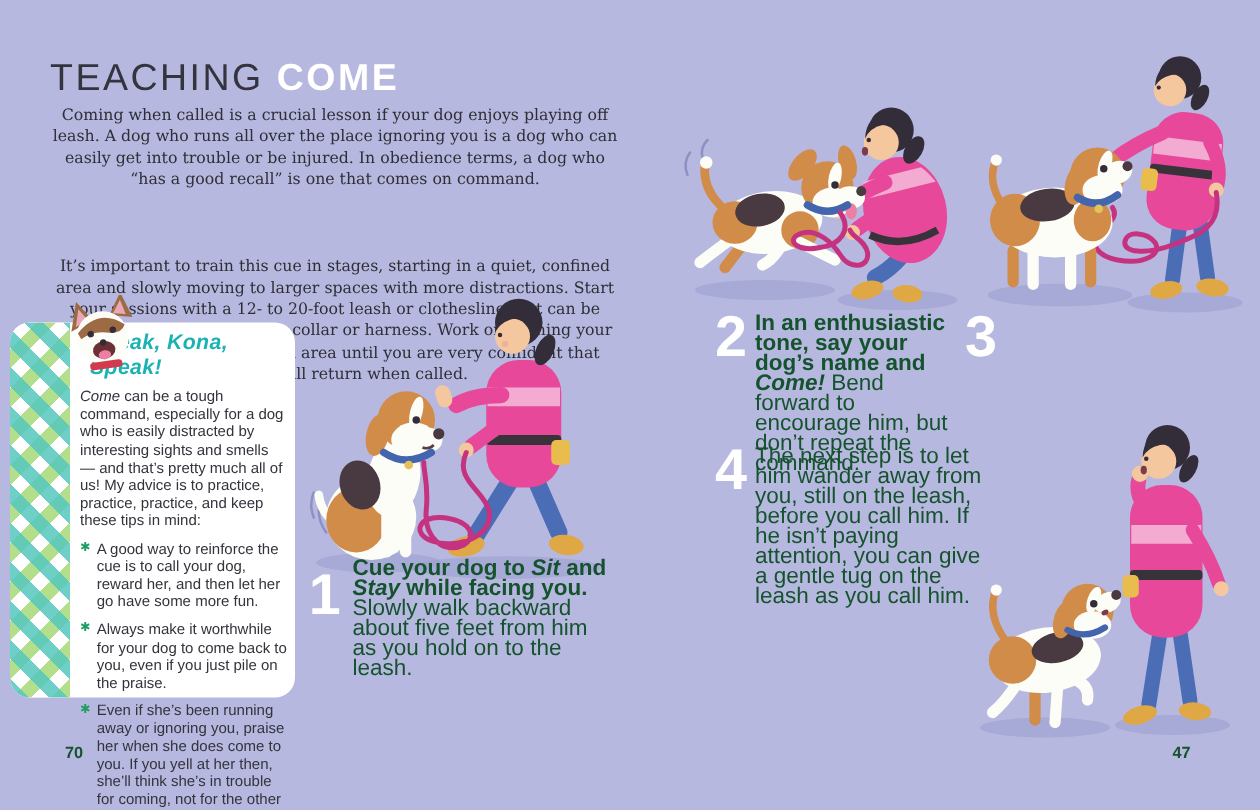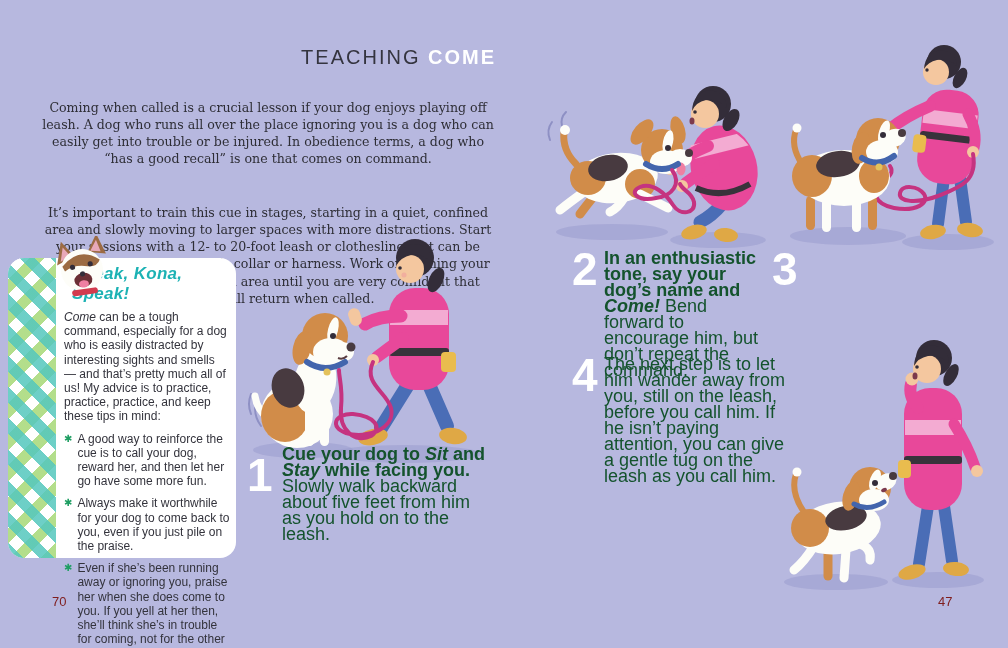--- a/index.html
+++ b/index.html
@@ -1,27 +1,27 @@
 <!DOCTYPE html>
 <html><head>
 <meta charset="utf-8">
 <style>
   html,body{margin:0;padding:0;background:#8f90b5;}
   .spread{position:relative;width:1008px;height:648px;background:#b7b8df;overflow:hidden;
           font-family:"Liberation Sans",sans-serif;color:#2e2e38;}
   
-  .page-title{position:absolute;left:40px;top:46px;width:456px;text-align:right;
-              font-size:20px;letter-spacing:2px;}
+  .page-title{position:absolute;left:40px;top:46px;width:456px;text-align:left;
+              font-size:30px;letter-spacing:2px;}
   .title-dark{color:#34343f;font-weight:400;}
   .title-light{color:#ffffff;font-weight:700;}
   .intro{position:absolute;width:456px;left:40px;text-align:center;
          font-family:"DejaVu Serif",serif;font-size:12.6px;line-height:1.36;color:#2e2e36;}
-  #intro1{top:86px;}
+  #intro1{top:70px;}
   #intro2{top:160px;margin-top:44px;}
-  .pagenum{position:absolute;font-weight:400;font-size:13px;color:#7f1d1d;}
+  .pagenum{position:absolute;font-weight:700;font-size:13px;color:#14532d;}
   .b{font-weight:700;}
   .i{font-style:italic;}
   
   .sidebar{position:absolute;left:8px;top:258px;width:228px;height:300px;background:#ffffff;
            border-radius:16px;z-index:1;}
   .gingham{position:absolute;left:0;top:0;width:48px;height:100%;
            border-radius:16px 0 0 16px;background-color:#ffffff;
            background-image:
              repeating-linear-gradient(45deg, rgba(84,199,189,0.85) 0 11px, rgba(84,199,189,0) 11px 22px),
              repeating-linear-gradient(-45deg, rgba(154,211,100,0.75) 0 11px, rgba(154,211,100,0) 11px 22px);}

